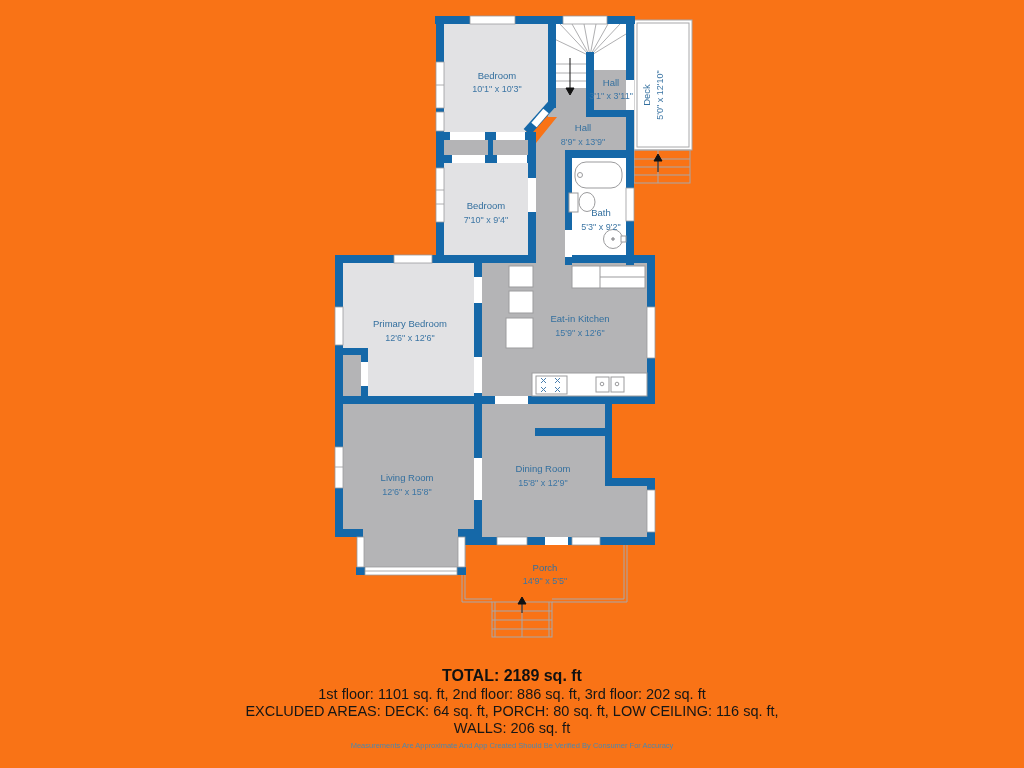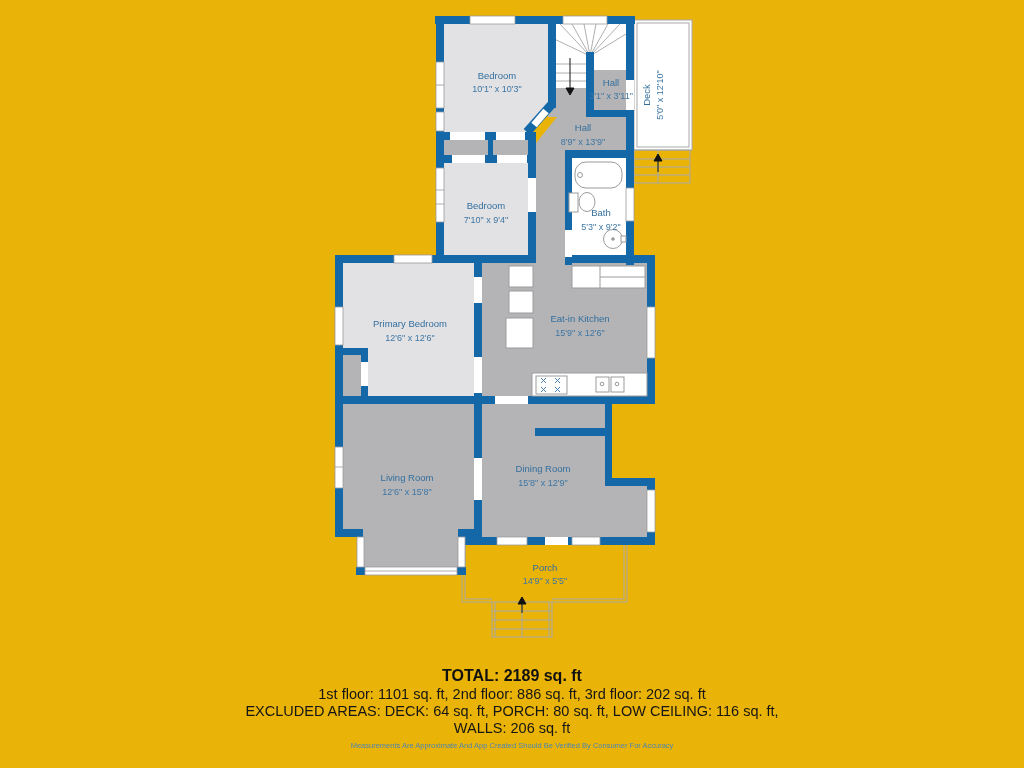--- a/index.html
+++ b/index.html
@@ -1,16 +1,16 @@
 <!DOCTYPE html>
 <html><head>
 <meta charset="utf-8">
 <style>
   html,body{margin:0;padding:0;background:#ffffff;}
-  .page{position:relative;width:1024px;height:768px;background:#eab308;overflow:hidden;
+  .page{position:relative;width:1024px;height:768px;background:#f97316;overflow:hidden;
         font-family:"Liberation Sans", sans-serif;}
   svg{position:absolute;left:0;top:0;}
   .room-name{font-size:9.5px;fill:#336f9e;}
   .room-dims{font-size:9px;fill:#3d76a4;}
   .sum-total{font-size:16px;font-weight:bold;fill:#111111;}
   .sum-line{font-size:14.5px;fill:#161616;}
   .sum-fine{font-size:7.5px;fill:#4e87ad;}
   text{text-anchor:middle;}
 </style>
 </head>

